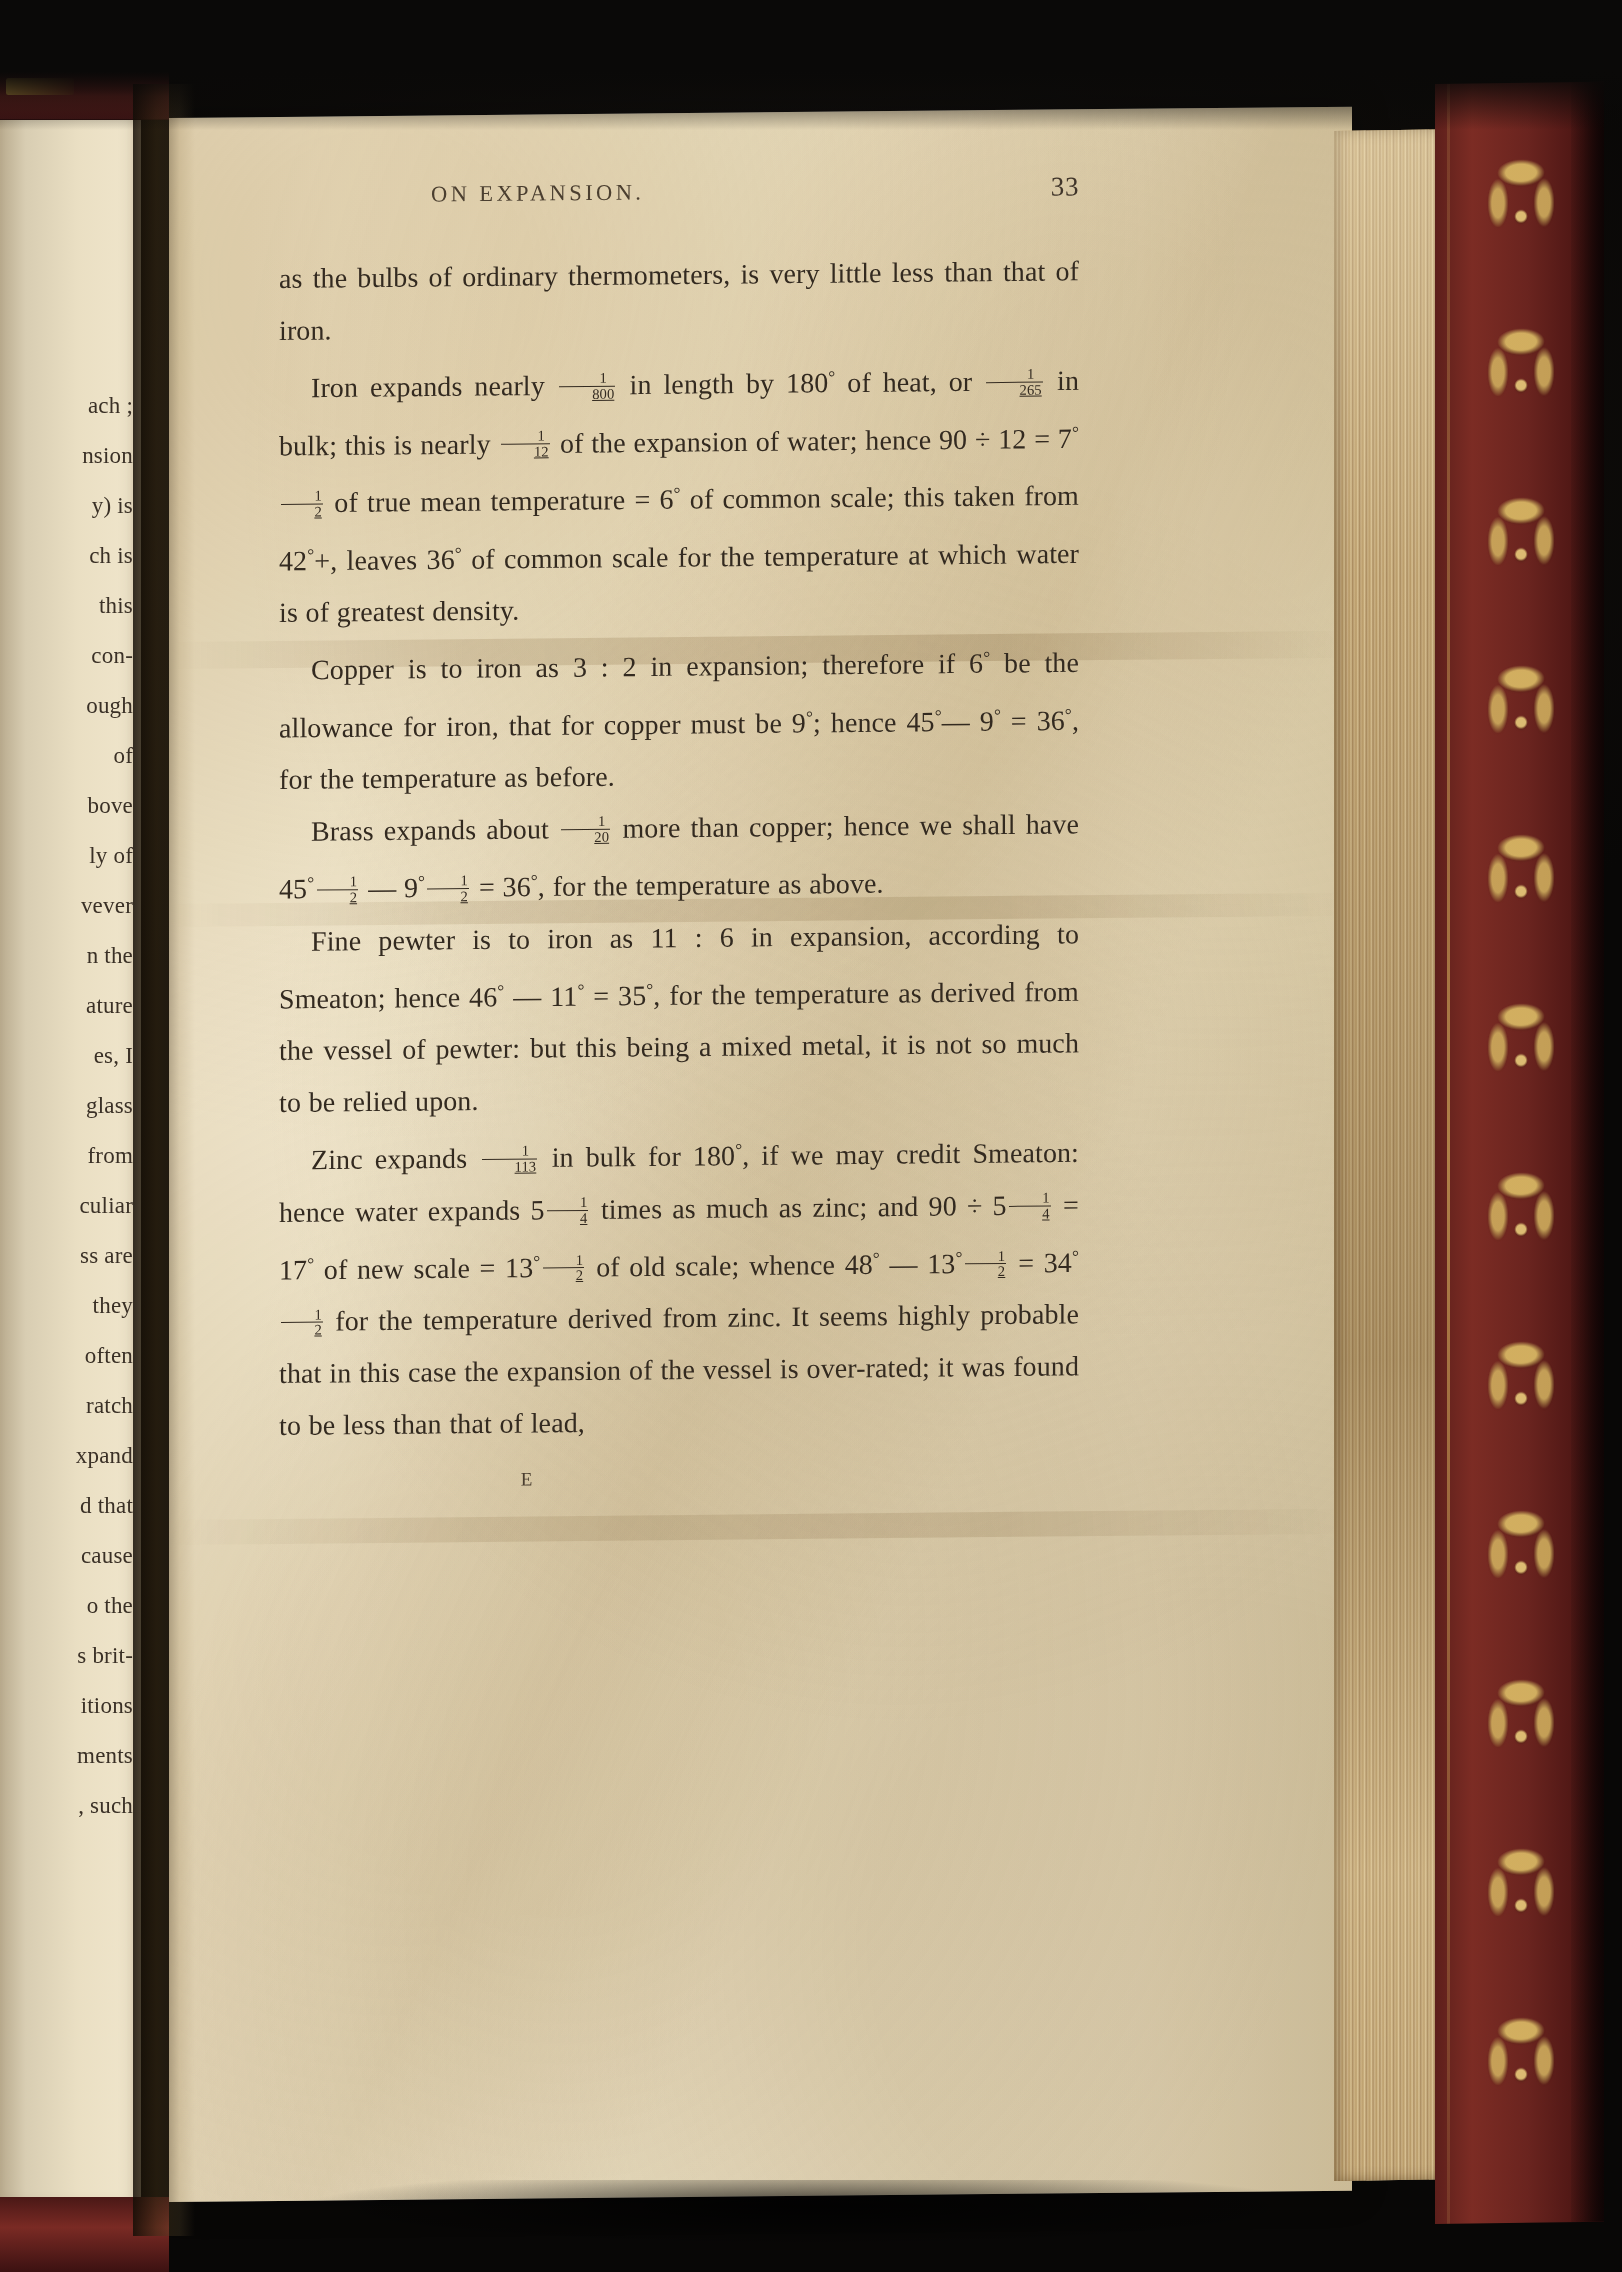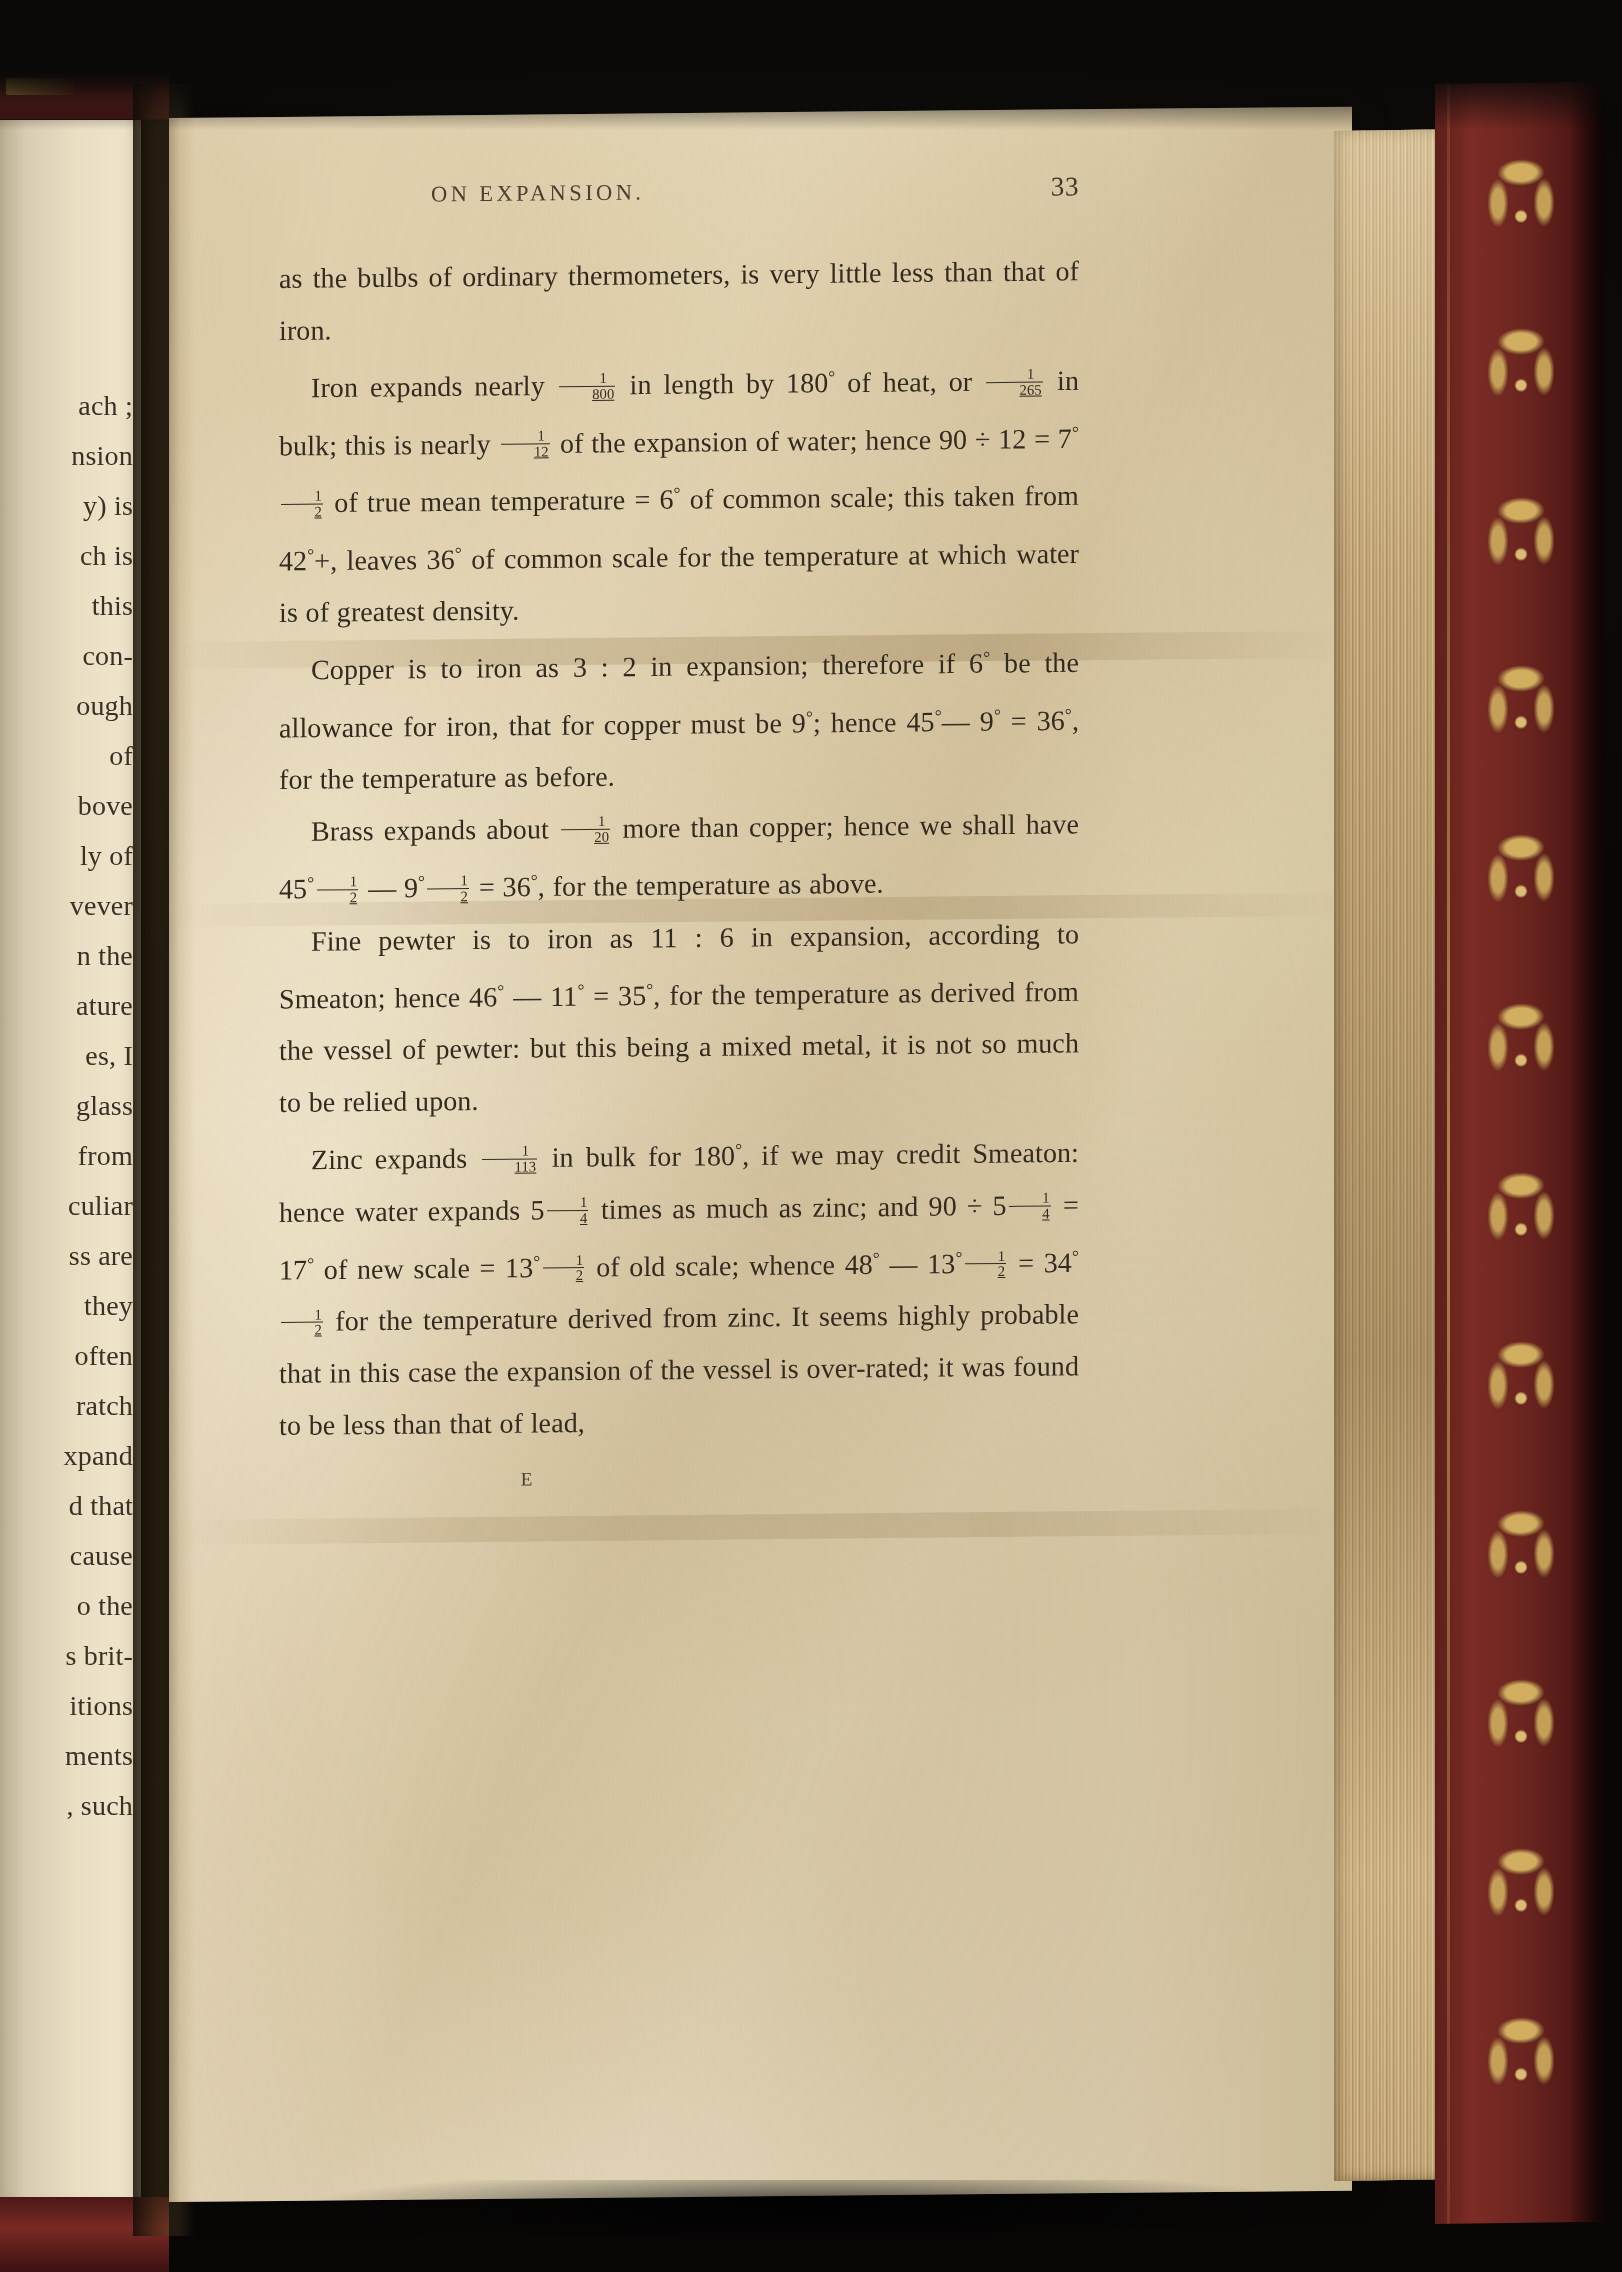--- a/index.html
+++ b/index.html
@@ -38,21 +38,21 @@
     height: 2101px;
     background: linear-gradient(to right, #b9ab8e 0%, #d8cdb2 18%, #eadfc3 55%, #f0e6cc 100%);
     box-shadow: inset -9px 0 17px -5.6px rgba(90,70,40,0.45);
   }
   .left-page-text {
     position: absolute;
     right: 8px;
     top: 276px;
     width: 130px;
     text-align: right;
-    font-size: 28px;
+    font-size: 23px;
     line-height: 50px;
     color: #3a3026;
     letter-spacing: 0.2px;
     white-space: pre;
     overflow: hidden;
     height: 1549px;
     filter: blur(0.1px);
   }
 
   

